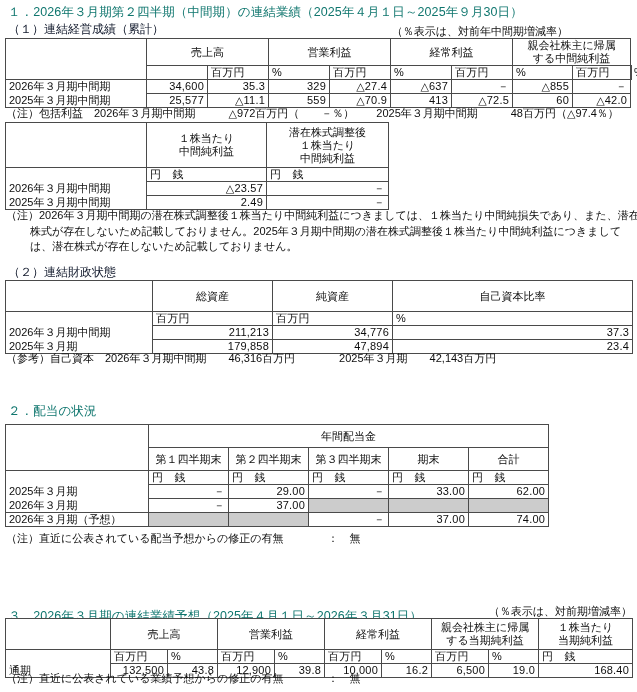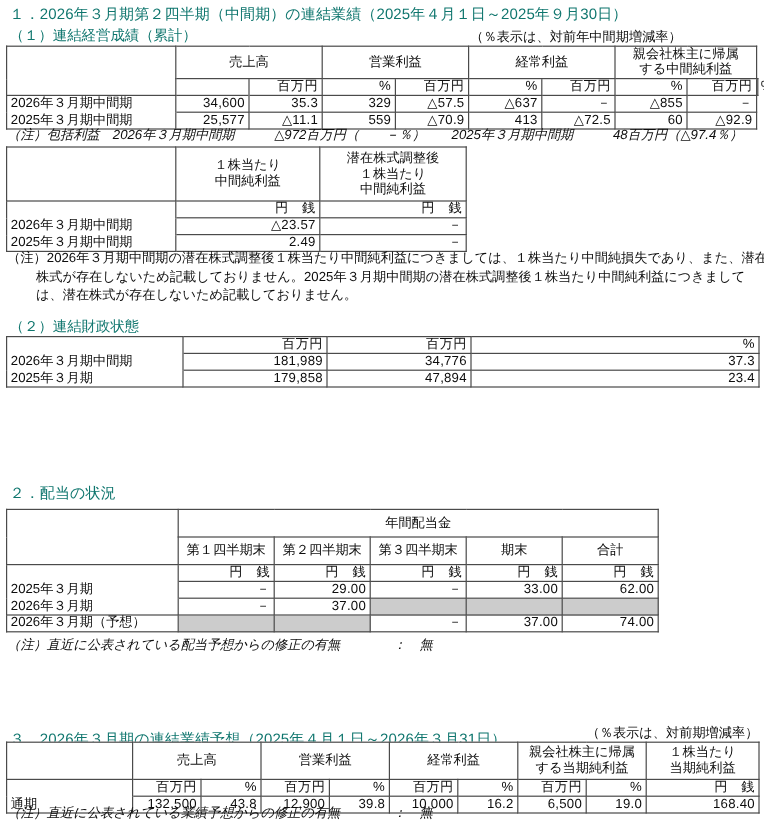--- a/index.html
+++ b/index.html
@@ -29,21 +29,21 @@
     font-size: 12.5px;
     line-height: 16px;
     white-space: nowrap;
     letter-spacing: 0.1px;
     color: #0f766e;
   }
   .sub-heading {
     font-size: 12px;
     line-height: 15px;
     white-space: nowrap;
-    color: #0f766e;
+    color: #0f172a;
   }
   .pct-note {
     font-size: 11px;
     line-height: 14px;
     text-align: right;
     white-space: nowrap;
     color: #0d0d0d;
   }
 
   
@@ -60,21 +60,21 @@
     line-height: 13px;
     vertical-align: middle;
     color: #0d0d0d;
   }
   table.fin th {
     text-align: center;
   }
   .unit {
     font-size: 9.5px;
     line-height: 11px;
-    text-align: right;
+    text-align: left;
     color: #0d0d0d;
     letter-spacing: 0.3px;
   }
   .num {
     text-align: right;
     font-size: 11.5px;
     line-height: 14px;
     letter-spacing: 0.2px;
   }
   .rowlabel {
@@ -85,21 +85,20 @@
   .shade { background: #cccccc; }
   .nob-bottom { border-bottom: none !important; }
   .nob-top { border-top: none !important; }
 
   
   .note {
     font-size: 11px;
     line-height: 14.5px;
     white-space: nowrap;
     color: #0d0d0d;
-    font-style: italic;
   }
   .note-wrap {
     font-size: 11px;
     line-height: 15.5px;
     color: #0d0d0d;
     white-space: nowrap;
   }
   .note-indent { padding-left: 24px; }
 
   .abs { position: absolute; }
@@ -148,36 +147,36 @@
       <td class="unit">百万円</td>
       <td class="unit">%</td>
       <td class="unit">百万円</td>
       <td class="unit">%</td>
     </tr>
     <tr>
       <td class="rowlabel nob-bottom nob-top">2026年３月期中間期</td>
       <td class="num">34,600</td>
       <td class="num">35.3</td>
       <td class="num">329</td>
-      <td class="num">△57.5</td>
+      <td class="num">△27.4</td>
       <td class="num">△637</td>
       <td class="num">－</td>
       <td class="num">△855</td>
       <td class="num">－</td>
     </tr>
     <tr>
       <td class="rowlabel nob-top">2025年３月期中間期</td>
       <td class="num">25,577</td>
       <td class="num">△11.1</td>
       <td class="num">559</td>
       <td class="num">△70.9</td>
       <td class="num">413</td>
       <td class="num">△72.5</td>
       <td class="num">60</td>
-      <td class="num">△92.9</td>
+      <td class="num">△42.0</td>
     </tr>
   </tbody>
     </table>
 
   <div class="abs note" style="left:6px; top:106px;">（注）包括利益　2026年３月期中間期　　　△972百万円（　　－％）　　2025年３月期中間期　　　48百万円（△97.4％）</div>
 
   <table class="fin abs" style="left:5px; top:122px; width:383px;">
     <colgroup>
       <col style="width:141px">
         <col style="width:120px">
@@ -223,41 +222,48 @@
   <div class="abs sub-heading" style="left:8px; top:265px;">（２）連結財政状態</div>
 
   <table class="fin abs" style="left:5px; top:280px; width:627px;">
     <colgroup>
       <col style="width:147px">
         <col style="width:120px">
         <col style="width:120px">
         <col style="width:240px">
     </colgroup>
     <tbody>
+        <tr>
+      <th style="height:30px;"></th>
+      <th>総資産</th>
+      <th>純資産</th>
+      <th>自己資本比率</th>
+    </tr>
     <tr>
       <td class="nob-bottom" style="height:12px;"></td>
       <td class="unit">百万円</td>
       <td class="unit">百万円</td>
       <td class="unit">%</td>
     </tr>
     <tr>
       <td class="rowlabel nob-bottom nob-top">2026年３月期中間期</td>
-      <td class="num">181,989</td>
+      <td class="num">211,213</td>
       <td class="num">34,776</td>
       <td class="num">37.3</td>
     </tr>
     <tr>
       <td class="rowlabel nob-top">2025年３月期</td>
       <td class="num">179,858</td>
       <td class="num">47,894</td>
       <td class="num">23.4</td>
     </tr>
   </tbody>
     </table>
 
+  <div class="abs note" style="left:6px; top:351px;">（参考）自己資本　2026年３月期中間期　　46,316百万円　　　　2025年３月期　　42,143百万円</div>
 
   <div class="abs sec-heading" style="left:8px; top:403px;">２．配当の状況</div>
 
   <table class="fin abs" style="left:5px; top:424px; width:543px;">
     <colgroup>
       <col style="width:143px">
       <col style="width:80px">
         <col style="width:80px">
         <col style="width:80px">
       <col style="width:80px">

